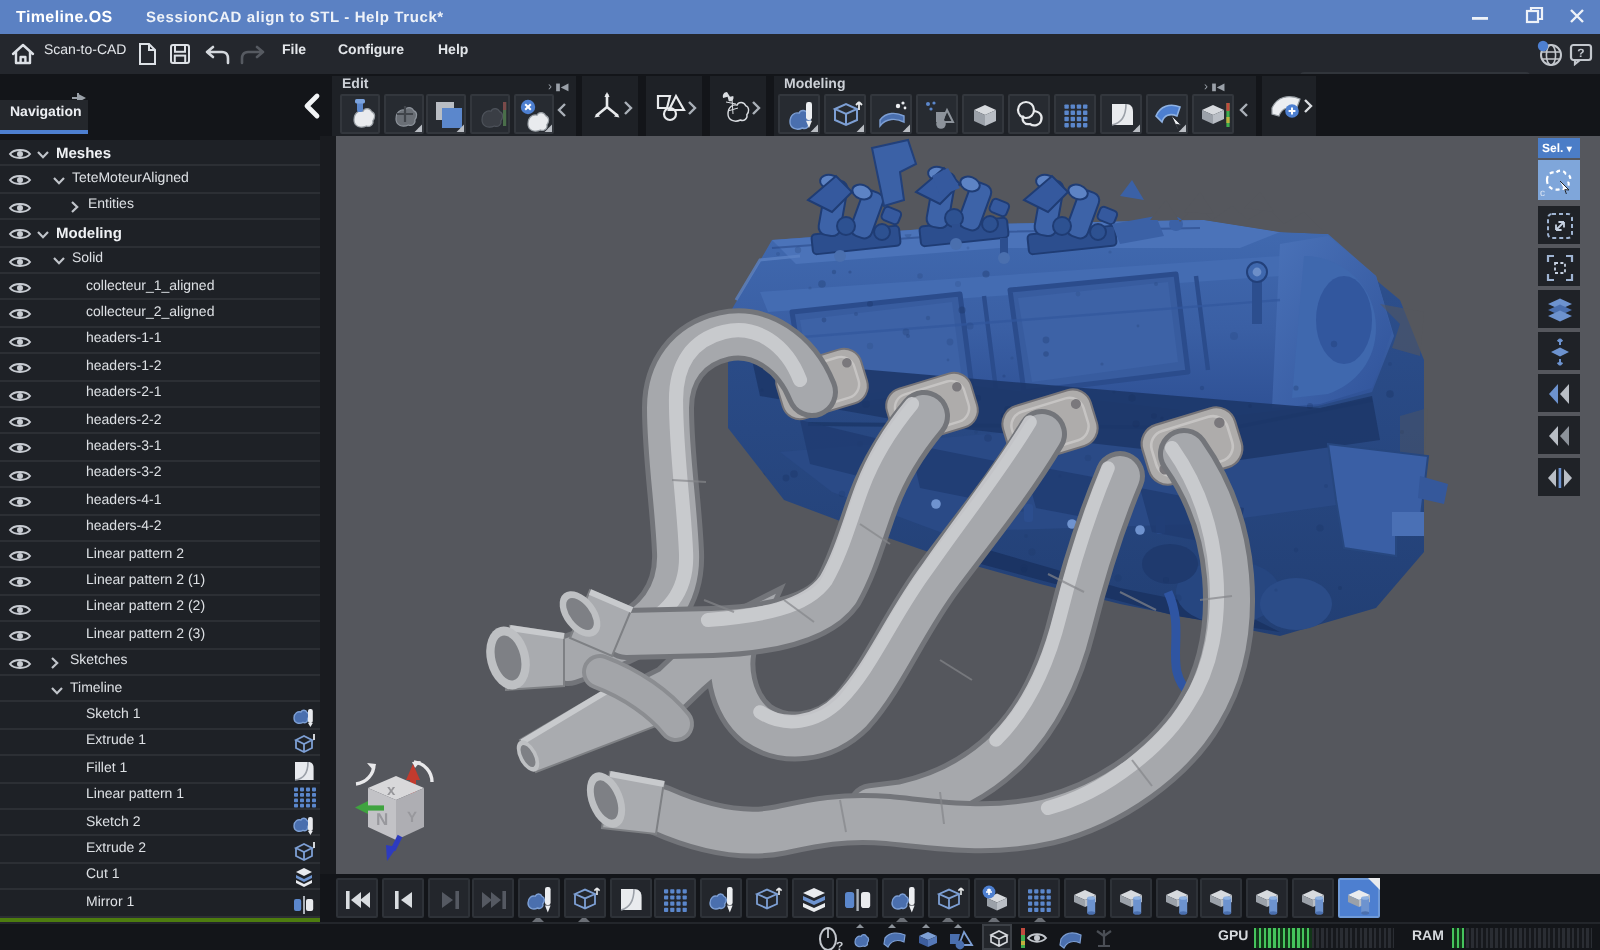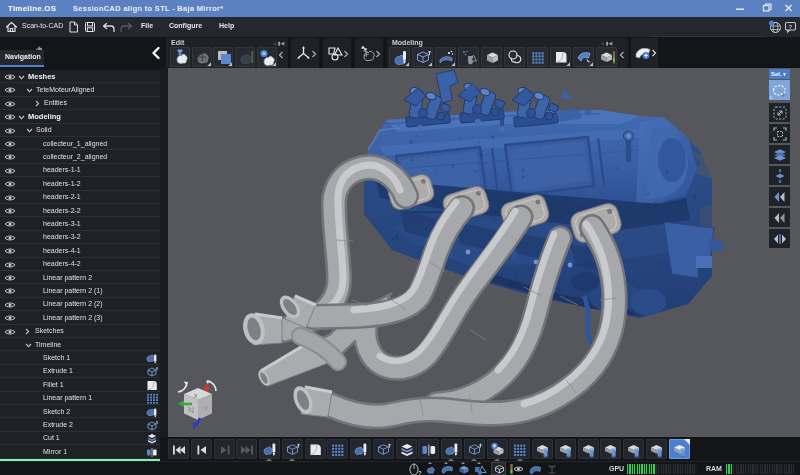--- a/index.html
+++ b/index.html
@@ -19,21 +19,21 @@
 #toolbar{left:0;top:37px;width:800px;height:31px;background:#131519;}
 .panel{position:absolute;top:1px;height:30px;background:#1e2126;}
 .phead{position:absolute;left:5px;top:1px;font-size:7px;font-weight:bold;color:#ccd0d6;}
 .pbtn{position:absolute;top:9px;height:20px;background:#272b31;border:1px solid #33373d;border-radius:1px;}
 .caret{position:absolute;right:0px;bottom:0px;width:0;height:0;border-left:3px solid transparent;border-top:3px solid transparent;border-right:3px solid #b9bdc3;border-bottom:3px solid #b9bdc3;transform:scale(.62);transform-origin:bottom right;}
 .hicons{position:absolute;top:1.5px;font-size:6px;color:#9aa0a8;}
 
 #lpanel{left:0;top:37px;width:160px;height:424px;background:#131519;}
 #navtab{position:absolute;left:0;top:13px;width:44px;height:15px;background:#24272c;color:#eceef2;font-size:7px;font-weight:bold;padding:3px 0 0 5px;}
 #navunder{position:absolute;left:0;top:28px;width:44px;height:2px;background:#4d7fd0;}
-#tree{position:absolute;left:0;top:33px;width:160px;height:391px;background:#86efac;}
+#tree{position:absolute;left:0;top:33px;width:160px;height:391px;background:#4d7c0f;}
 .trow{position:absolute;left:0;width:160px;height:13.4px;border-bottom:1px solid #2c2f34;background:#1e2126;}
 .trow .lbl{position:absolute;top:2.6px;font-size:7px;color:#dde0e4;white-space:nowrap;}
 .trow .lbl.b{font-weight:bold;color:#f0f2f5;font-size:7.5px;top:2.2px;}
 .teye{position:absolute;left:4px;top:3px;}
 .tchev{position:absolute;top:4.5px;}
 .ricon{position:absolute;left:146px;top:1.5px;}
 
 #strip{left:160px;top:68px;width:8px;height:393px;background:#191b1f;}
 
 #viewport{left:168px;top:68px;width:632px;height:369px;background:#55575d;}
@@ -47,21 +47,21 @@
 .stext{position:absolute;top:3px;font-size:7px;font-weight:bold;color:#d7dade;}
 .meter{position:absolute;top:2px;height:10px;width:70px;background:repeating-linear-gradient(90deg,#2a2d33 0px,#2a2d33 1.2px,#16181c 1.2px,#16181c 2.4px);}
 .meterfill{position:absolute;top:0;left:0;height:10px;background:repeating-linear-gradient(90deg,#45c45c 0px,#45c45c 1.2px,#123618 1.2px,#123618 2.4px);}
 </style>
 </head>
 <body>
 <div id="app">
 
   <div class="abs" id="titlebar">
     <span class="logo">Timeline.OS</span>
-    <span class="doc">SessionCAD align to STL - Baja Mirror*</span>
+    <span class="doc">SessionCAD align to STL - Help Truck*</span>
     <svg class="abs" style="left:730px;top:0" width="70" height="17" viewBox="0 0 70 17">
       <rect x="6" y="8.5" width="8" height="1.4" fill="#eef2f8"></rect>
       <rect x="33.5" y="5.5" width="5.5" height="5.5" fill="none" stroke="#eef2f8" stroke-width="1.1"></rect>
       <path d="M35.5 5.5 V4 H41 V9.5 H39.2" fill="none" stroke="#eef2f8" stroke-width="1.1"></path>
       <path d="M55.5 5 L61.5 11 M61.5 5 L55.5 11" stroke="#eef2f8" stroke-width="1.2"></path>
     </svg>
   </div>
 
   <div class="abs" id="menurow">
     <svg class="abs" style="left:5px;top:4px" width="13" height="12" viewBox="0 0 13 12">

